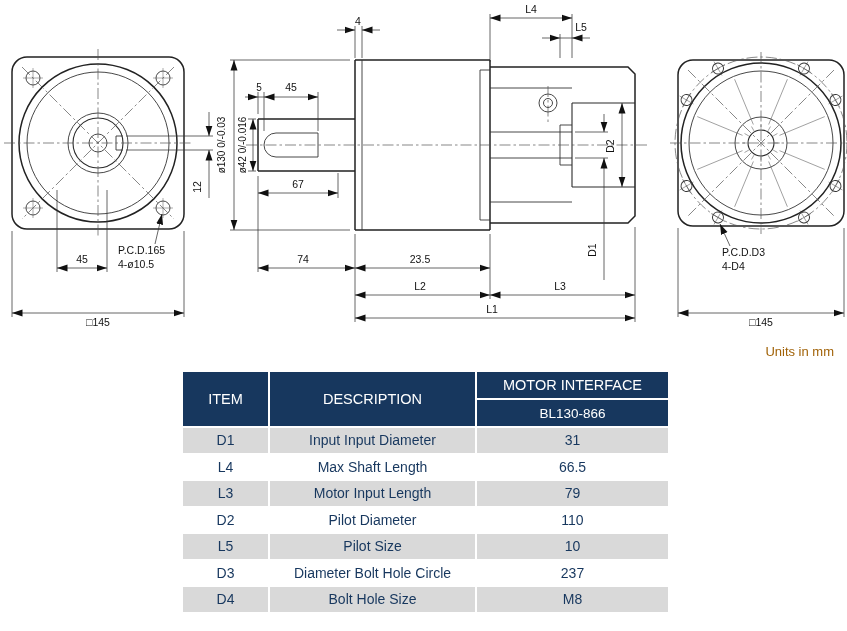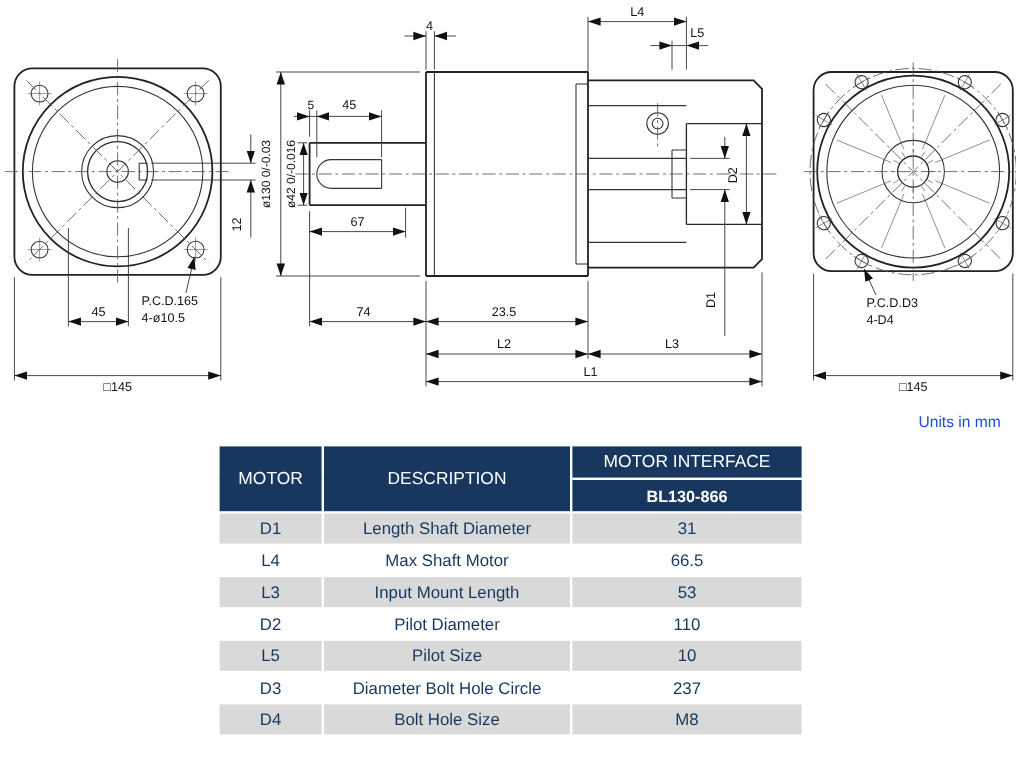--- a/index.html
+++ b/index.html
@@ -10,28 +10,28 @@
   
   .oL  { stroke:#222; stroke-width:1.5; fill:none; }   
   .mL  { stroke:#2a2a2a; stroke-width:1.1; fill:none; }
   .iL  { stroke:#333; stroke-width:0.9; fill:none; }   
   .dL  { stroke:#333; stroke-width:0.75; fill:none; }  
   .cL  { stroke:#555; stroke-width:0.7; fill:none; stroke-dasharray:11 3 2.5 3; }
   .hair{ stroke:#555; stroke-width:0.5; fill:none; }
   .dimT { font:10.5px "Liberation Sans", sans-serif; fill:#111; }
   .dimTs { font:10px "Liberation Sans", sans-serif; fill:#111; }
 
-  .units-note { position:absolute; top:344px; right:13px; font-size:13px; color:#1d4ed8; }
+  .units-note { position:absolute; top:344px; right:13px; font-size:13px; color:#a16207; }
 
   .spec-table { position:absolute; top:370px; left:181px; width:487px;
                 border-collapse:collapse; text-align:center; table-layout:fixed; }
   .spec-table th, .spec-table td { border:2px solid #ffffff; padding:0; }
   .spec-table thead th { background:var(--header-bg,#17375e); color:#ffffff;
                          font-size:14.5px; font-weight:400; height:26px; }
-  .spec-table thead th.model-cell { font-size:13.5px;font-weight:bold; }
+  .spec-table thead th.model-cell { font-size:13.5px; }
   .spec-table tbody td { font-size:14px; color:var(--table-text,#17375e); height:24.5px; }
   .spec-table tbody tr:nth-child(odd)  { background:var(--row-alt,#d9d9d9); }
   .spec-table tbody tr:nth-child(even) { background:#ffffff; }
 </style>
 </head>
 <body>
 
 <div class="page">
 
   <svg class="drawing-svg" width="847" height="360" viewBox="0 0 847 360">
@@ -328,43 +328,43 @@
   <div class="units-note">Units in mm</div>
 
   <table class="spec-table">
     <colgroup>
         <col style="width:87px">
         <col style="width:207px">
         <col style="width:193px">
       </colgroup>
     <thead>
       <tr>
-        <th rowspan="2">MOTOR</th>
+        <th rowspan="2">ITEM</th>
         <th rowspan="2">DESCRIPTION</th>
         <th>MOTOR INTERFACE</th>
       </tr>
       <tr>
         <th class="model-cell">BL130-866</th>
       </tr>
     </thead>
     <tbody>
       <tr>
         <td>D1</td>
-        <td>Length Shaft Diameter</td>
+        <td>Input Input Diameter</td>
         <td>31</td>
       </tr>
       <tr>
         <td>L4</td>
-        <td>Max Shaft Motor</td>
+        <td>Max Shaft Length</td>
         <td>66.5</td>
       </tr>
       <tr>
         <td>L3</td>
-        <td>Input Mount Length</td>
-        <td>53</td>
+        <td>Motor Input Length</td>
+        <td>79</td>
       </tr>
       <tr>
         <td>D2</td>
         <td>Pilot Diameter</td>
         <td>110</td>
       </tr>
       <tr>
         <td>L5</td>
         <td>Pilot Size</td>
         <td>10</td>

